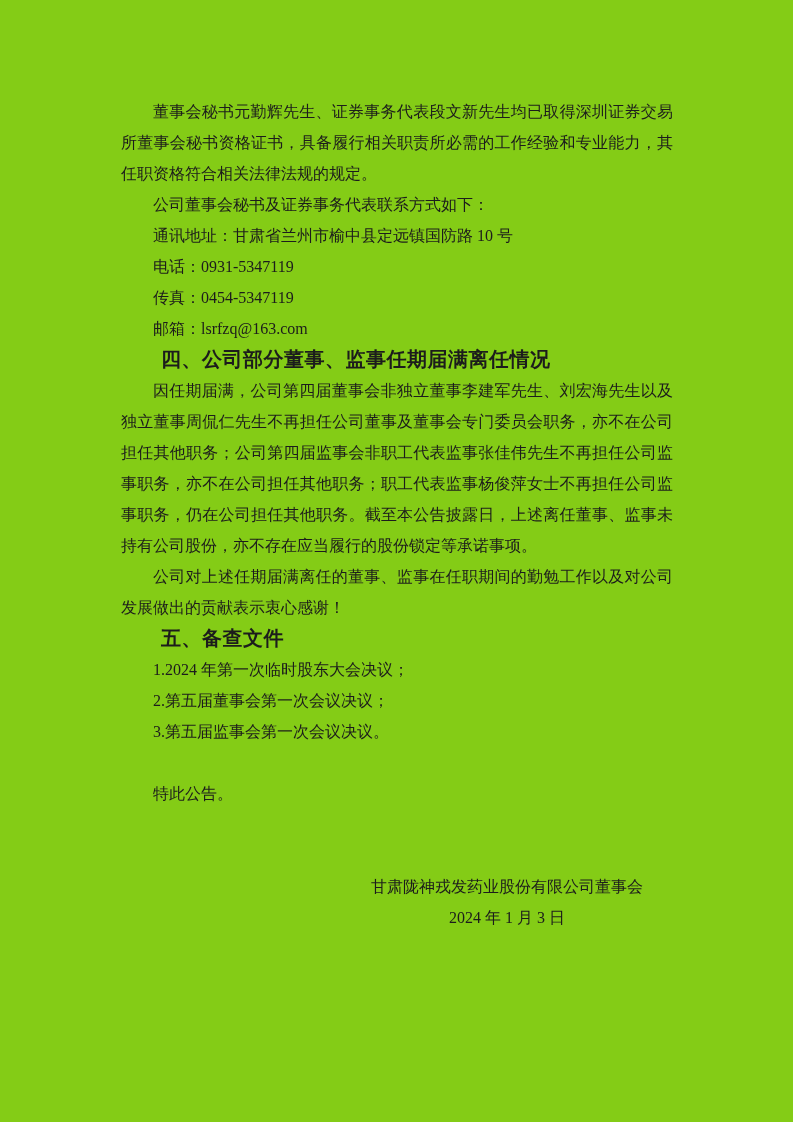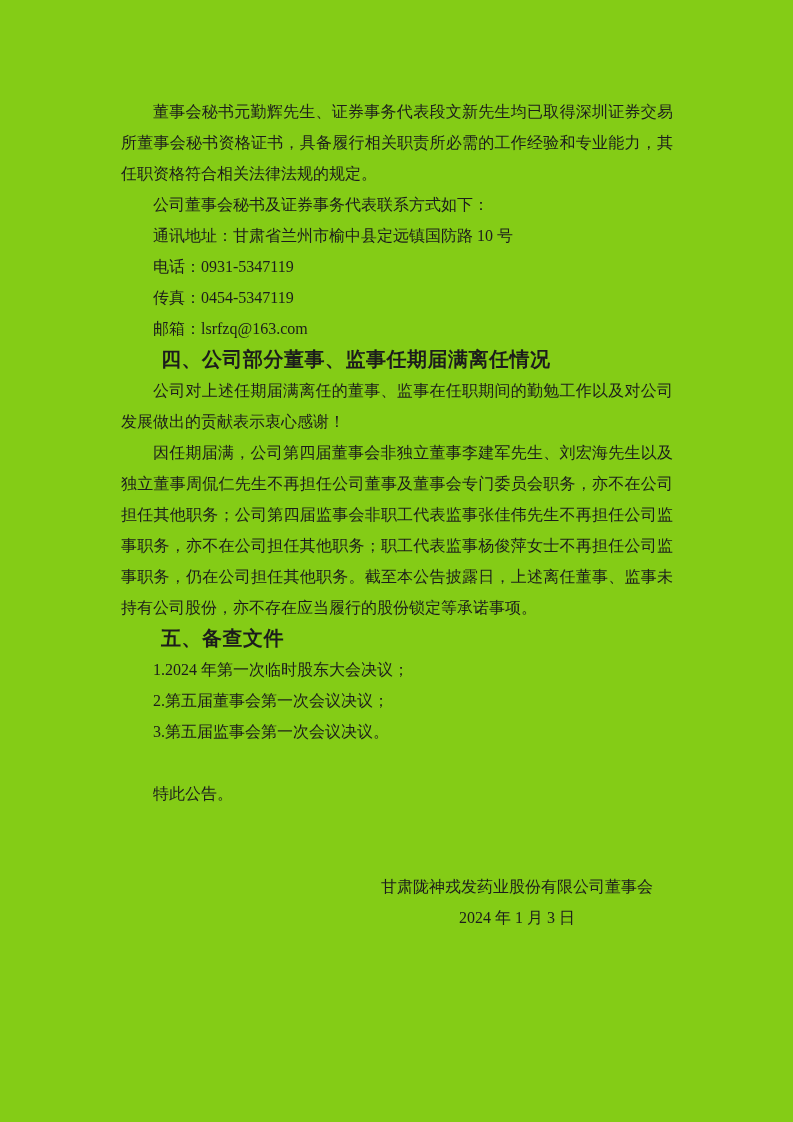--- a/index.html
+++ b/index.html
@@ -39,21 +39,21 @@
     text-indent: 2em;
     letter-spacing: 0.5px;
   }
   .closing {
     margin-top: 31px;
   }
   .signature {
     margin-top: 62px;
     width: fit-content;
     margin-left: auto;
-    margin-right: 20px;
+    margin-right: 30px;
   }
   .signature p {
     margin: 0;
     line-height: 31px;
   }
   .sig-date {
     text-align: center;
   }
 </style>
 </head>
@@ -64,22 +64,22 @@
   <p class="para">董事会秘书元勤辉先生、证券事务代表段文新先生均已取得深圳证券交易所董事会秘书资格证书，具备履行相关职责所必需的工作经验和专业能力，其任职资格符合相关法律法规的规定。</p>
 
   <p class="line">公司董事会秘书及证券事务代表联系方式如下：</p>
   <p class="line">通讯地址：甘肃省兰州市榆中县定远镇国防路 10 号</p>
   <p class="line">电话：0931-5347119</p>
   <p class="line">传真：0454-5347119</p>
   <p class="line">邮箱：lsrfzq@163.com</p>
 
   <h3 class="hd">四、公司部分董事、监事任期届满离任情况</h3>
 
+  <p class="para">因任期届满，公司第四届董事会非独立董事李建军先生、刘宏海先生以及独立董事周侃仁先生不再担任公司董事及董事会专门委员会职务，亦不在公司担任其他职务；公司第四届监事会非职工代表监事张佳伟先生不再担任公司监事职务，亦不在公司担任其他职务；职工代表监事杨俊萍女士不再担任公司监事职务，仍在公司担任其他职务。截至本公告披露日，上述离任董事、监事未持有公司股份，亦不存在应当履行的股份锁定等承诺事项。</p>
   <p class="para">公司对上述任期届满离任的董事、监事在任职期间的勤勉工作以及对公司发展做出的贡献表示衷心感谢！</p>
-  <p class="para">因任期届满，公司第四届董事会非独立董事李建军先生、刘宏海先生以及独立董事周侃仁先生不再担任公司董事及董事会专门委员会职务，亦不在公司担任其他职务；公司第四届监事会非职工代表监事张佳伟先生不再担任公司监事职务，亦不在公司担任其他职务；职工代表监事杨俊萍女士不再担任公司监事职务，仍在公司担任其他职务。截至本公告披露日，上述离任董事、监事未持有公司股份，亦不存在应当履行的股份锁定等承诺事项。</p>
 
   <h3 class="hd">五、备查文件</h3>
 
   <p class="line">1.2024 年第一次临时股东大会决议；</p>
   <p class="line">2.第五届董事会第一次会议决议；</p>
   <p class="line">3.第五届监事会第一次会议决议。</p>
 
   <p class="line closing">特此公告。</p>
 
   <div class="signature">

